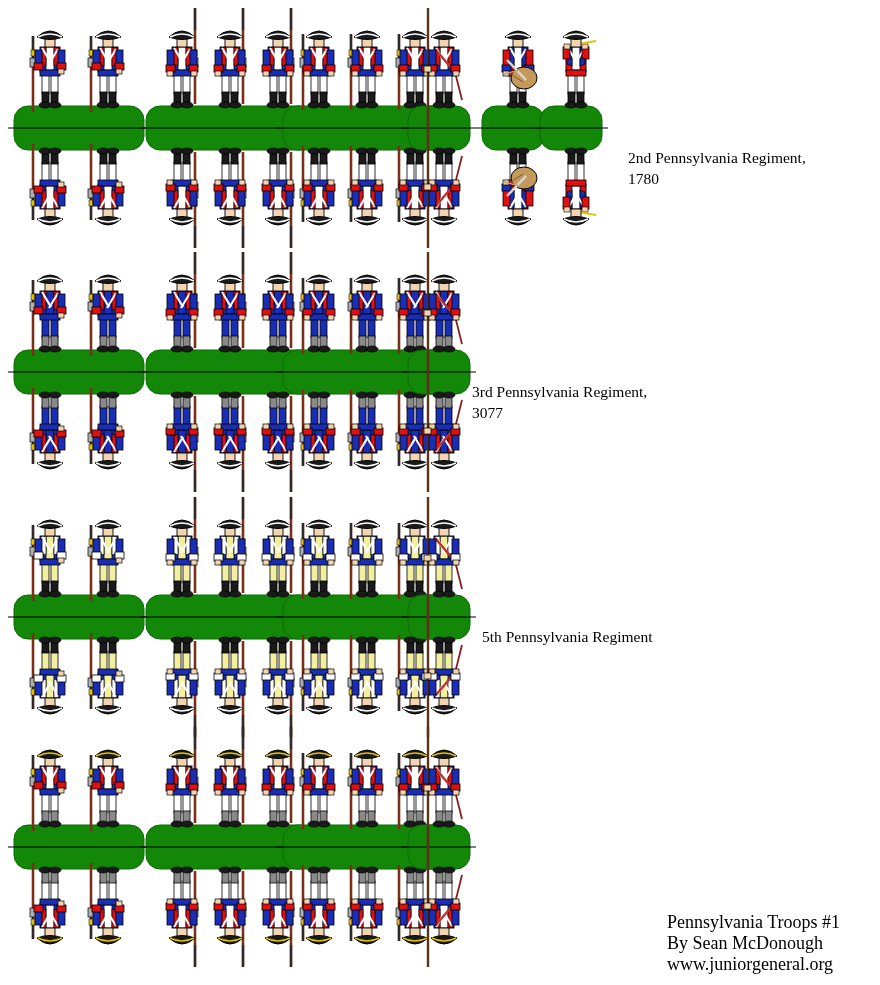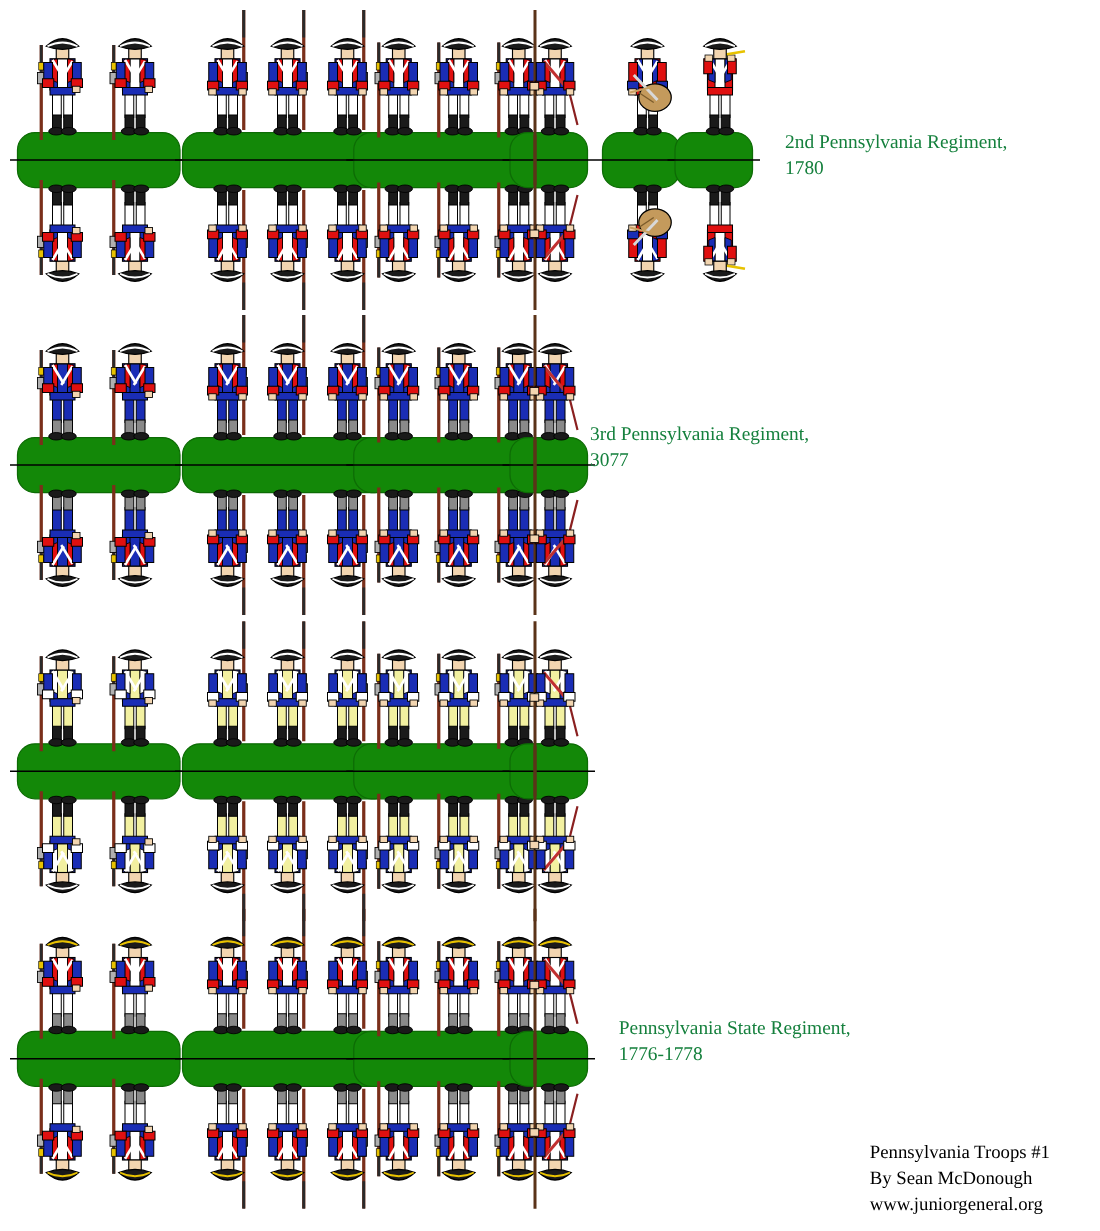--- a/index.html
+++ b/index.html
@@ -10,32 +10,33 @@
     position:relative;
     overflow:hidden;
   }
   .sheet{position:relative;width:880px;height:985px;}
 
   .row{position:absolute;left:0;width:880px;}
 
   .label{
     position:absolute;
     font-size:15.5px;
-    color:#15803d;
+    color:#000000;
     line-height:21px;
     white-space:pre-line;
     font-family:"Liberation Serif","DejaVu Serif",serif;
+    margin-top:44px;
   }
 
   .credit{
     position:absolute;
     right:40px;
     bottom:10px;
     text-align:left;
-    font-size:15px;
+    font-size:18px;
     line-height:21px;
     color:#000;
     font-family:"Liberation Serif","DejaVu Serif",serif;
     white-space:pre-line;
   }
 </style>
 </head>
 <body>
 
 <div class="sheet">
@@ -2240,15 +2241,14 @@
         </svg></div>
     </div>
 
   <div class="credit">Pennsylvania Troops #1
 By Sean McDonough
 www.juniorgeneral.org</div>
 <div class="label" style="left: 628px; top: 103px;">2nd Pennsylvania Regiment,
 1780</div>
     <div class="label" style="left: 472px; top: 337px;">3rd Pennsylvania Regiment,
 3077</div>
-    <div class="label" style="left: 495px; top: 812px;">Pennsylvania State Regiment,
-1776-1778</div>
+    <div class="label" style="left: 482px; top: 582px;">5th Pennsylvania Regiment</div>
   </div>
 
 </body></html>

